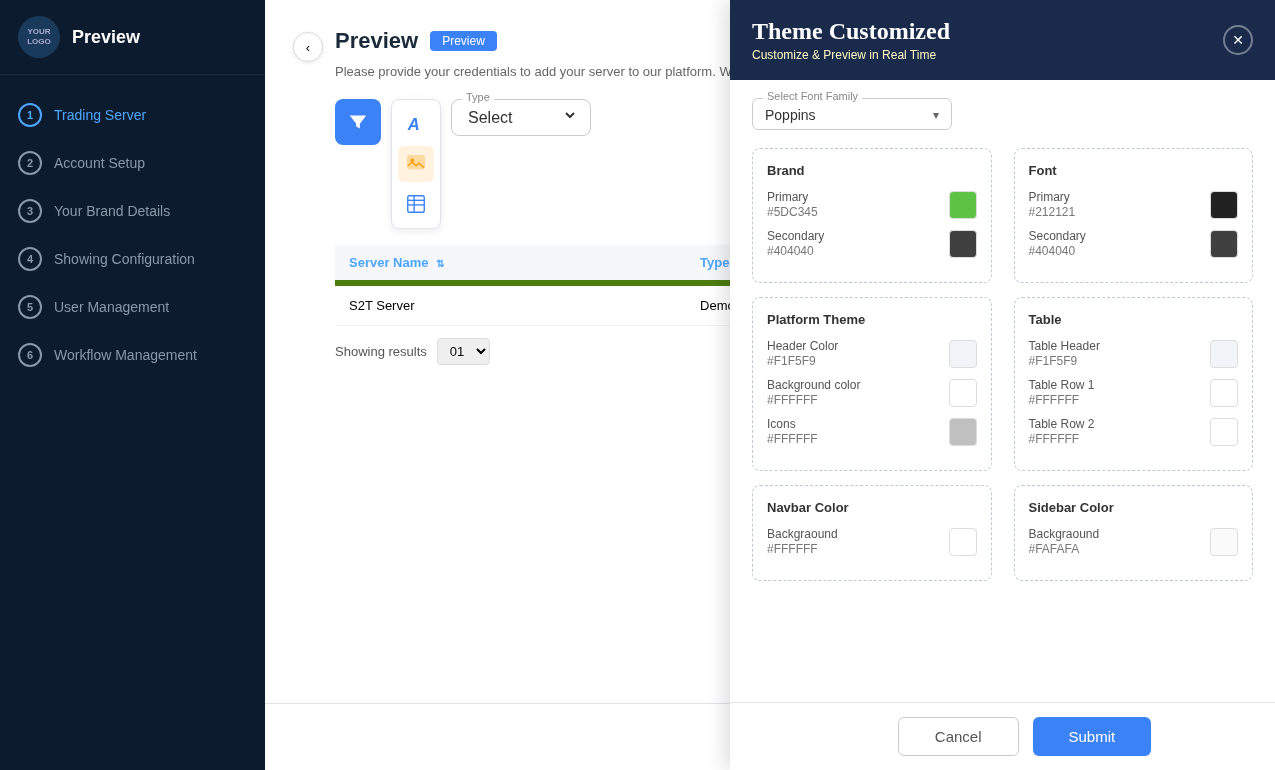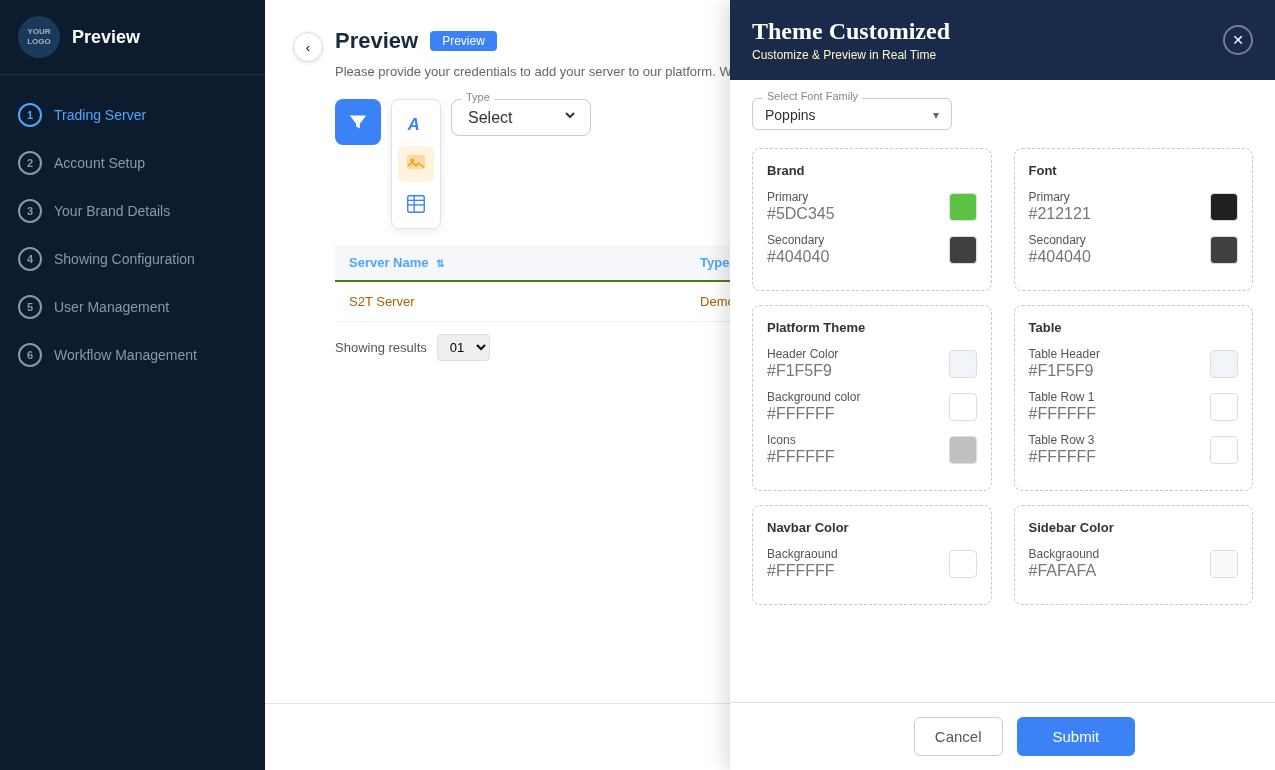--- a/index.html
+++ b/index.html
@@ -138,26 +138,26 @@
     .icon-btn.active { background: #fff3e0; }
 
     
     .data-table { width: 100%; border-collapse: collapse; margin-top: 8px; }
     .data-table th {
       text-align: left;
       padding: 10px 14px;
       font-size: 13px;
       color: #4da6ff;
       background: #f5f7fa;
-      border-bottom: 2px solid #4d7c0f;
+      border-bottom: 6px solid #4d7c0f;
     }
     .data-table td {
       padding: 12px 14px;
       font-size: 13px;
-      color: #a16207;
+      color: #000000;
       border-bottom: 1px solid #f0f2f5;
     }
 
     .showing-row {
       display: flex;
       align-items: center;
       gap: 10px;
       padding: 12px 0;
       font-size: 13px;
       color: #555;
@@ -250,21 +250,21 @@
       margin-bottom: 12px;
     }
     .color-row {
       display: flex;
       align-items: center;
       justify-content: space-between;
       margin-bottom: 10px;
     }
     .color-info { display: flex; flex-direction: column; }
     .color-name { font-size: 12px; color: #555; }
-    .color-hex { font-size: 16px; color: #777; margin-top: 1px; }
+    .color-hex { font-size: 12px; color: #777; margin-top: 1px; }
     .color-swatch {
       width: 28px; height: 28px;
       border-radius: 4px;
       border: 1px solid #ddd;
       cursor: pointer;
     }
     .color-swatch.blue { background: #5DC345; }
     .color-swatch.dark { background: #404040; }
     .color-swatch.light-gray { background: #F1F5F9; }
     .color-swatch.white { background: #FFFFFF; }
@@ -273,21 +273,21 @@
 
     
     .theme-footer {
       padding: 14px 22px;
       display: flex;
       justify-content: center;
       gap: 14px;
       border-top: 1px solid #e0e4ea;
     }
     .btn-cancel {
-      padding: 10px 20px;
+      padding: 10px 36px;
       border: 1px solid #ccc;
       background: #fff;
       color: #555;
       border-radius: 6px;
       font-size: 15px;
       cursor: pointer;
       margin-left: 44px;
     }
     .btn-submit {
       padding: 10px 36px;
@@ -560,21 +560,21 @@
           </div>
           <div class="color-row">
             <div class="color-info">
               <span class="color-name">Table Row 1</span>
               <span class="color-hex">#FFFFFF</span>
             </div>
             <div class="color-swatch white"></div>
           </div>
           <div class="color-row">
             <div class="color-info">
-              <span class="color-name">Table Row 3</span>
+              <span class="color-name">Table Row 2</span>
               <span class="color-hex">#FFFFFF</span>
             </div>
             <div class="color-swatch white"></div>
           </div>
         </div>
       </div>
 
       <div class="sections-grid">
 
         <div class="section-card">

